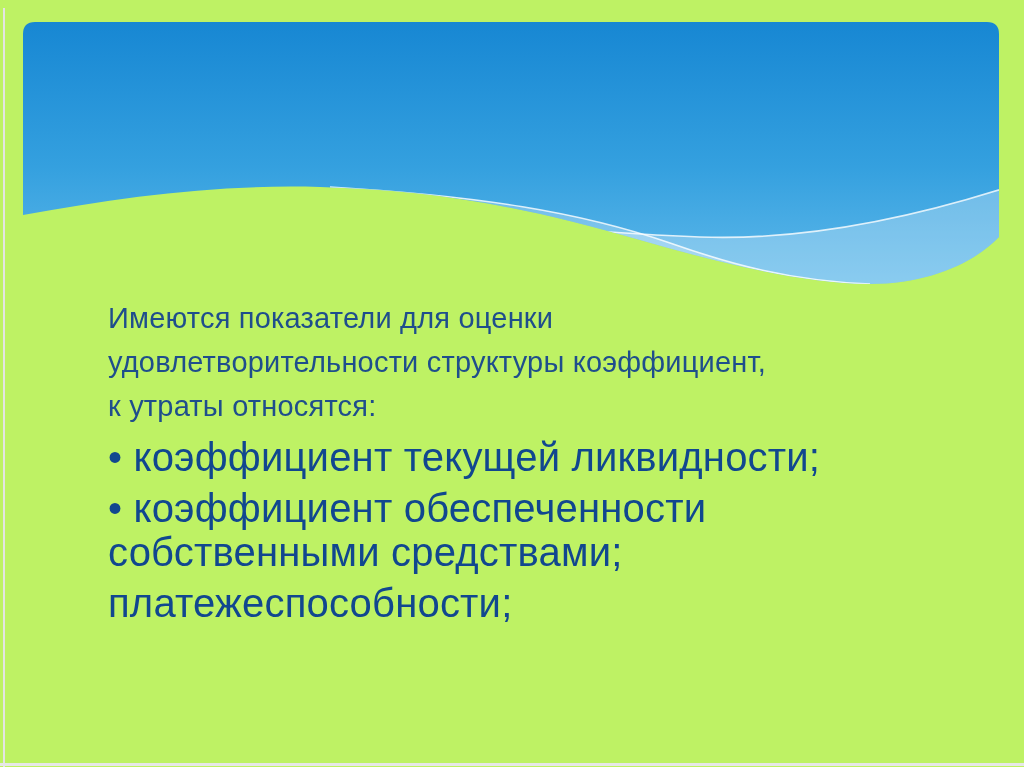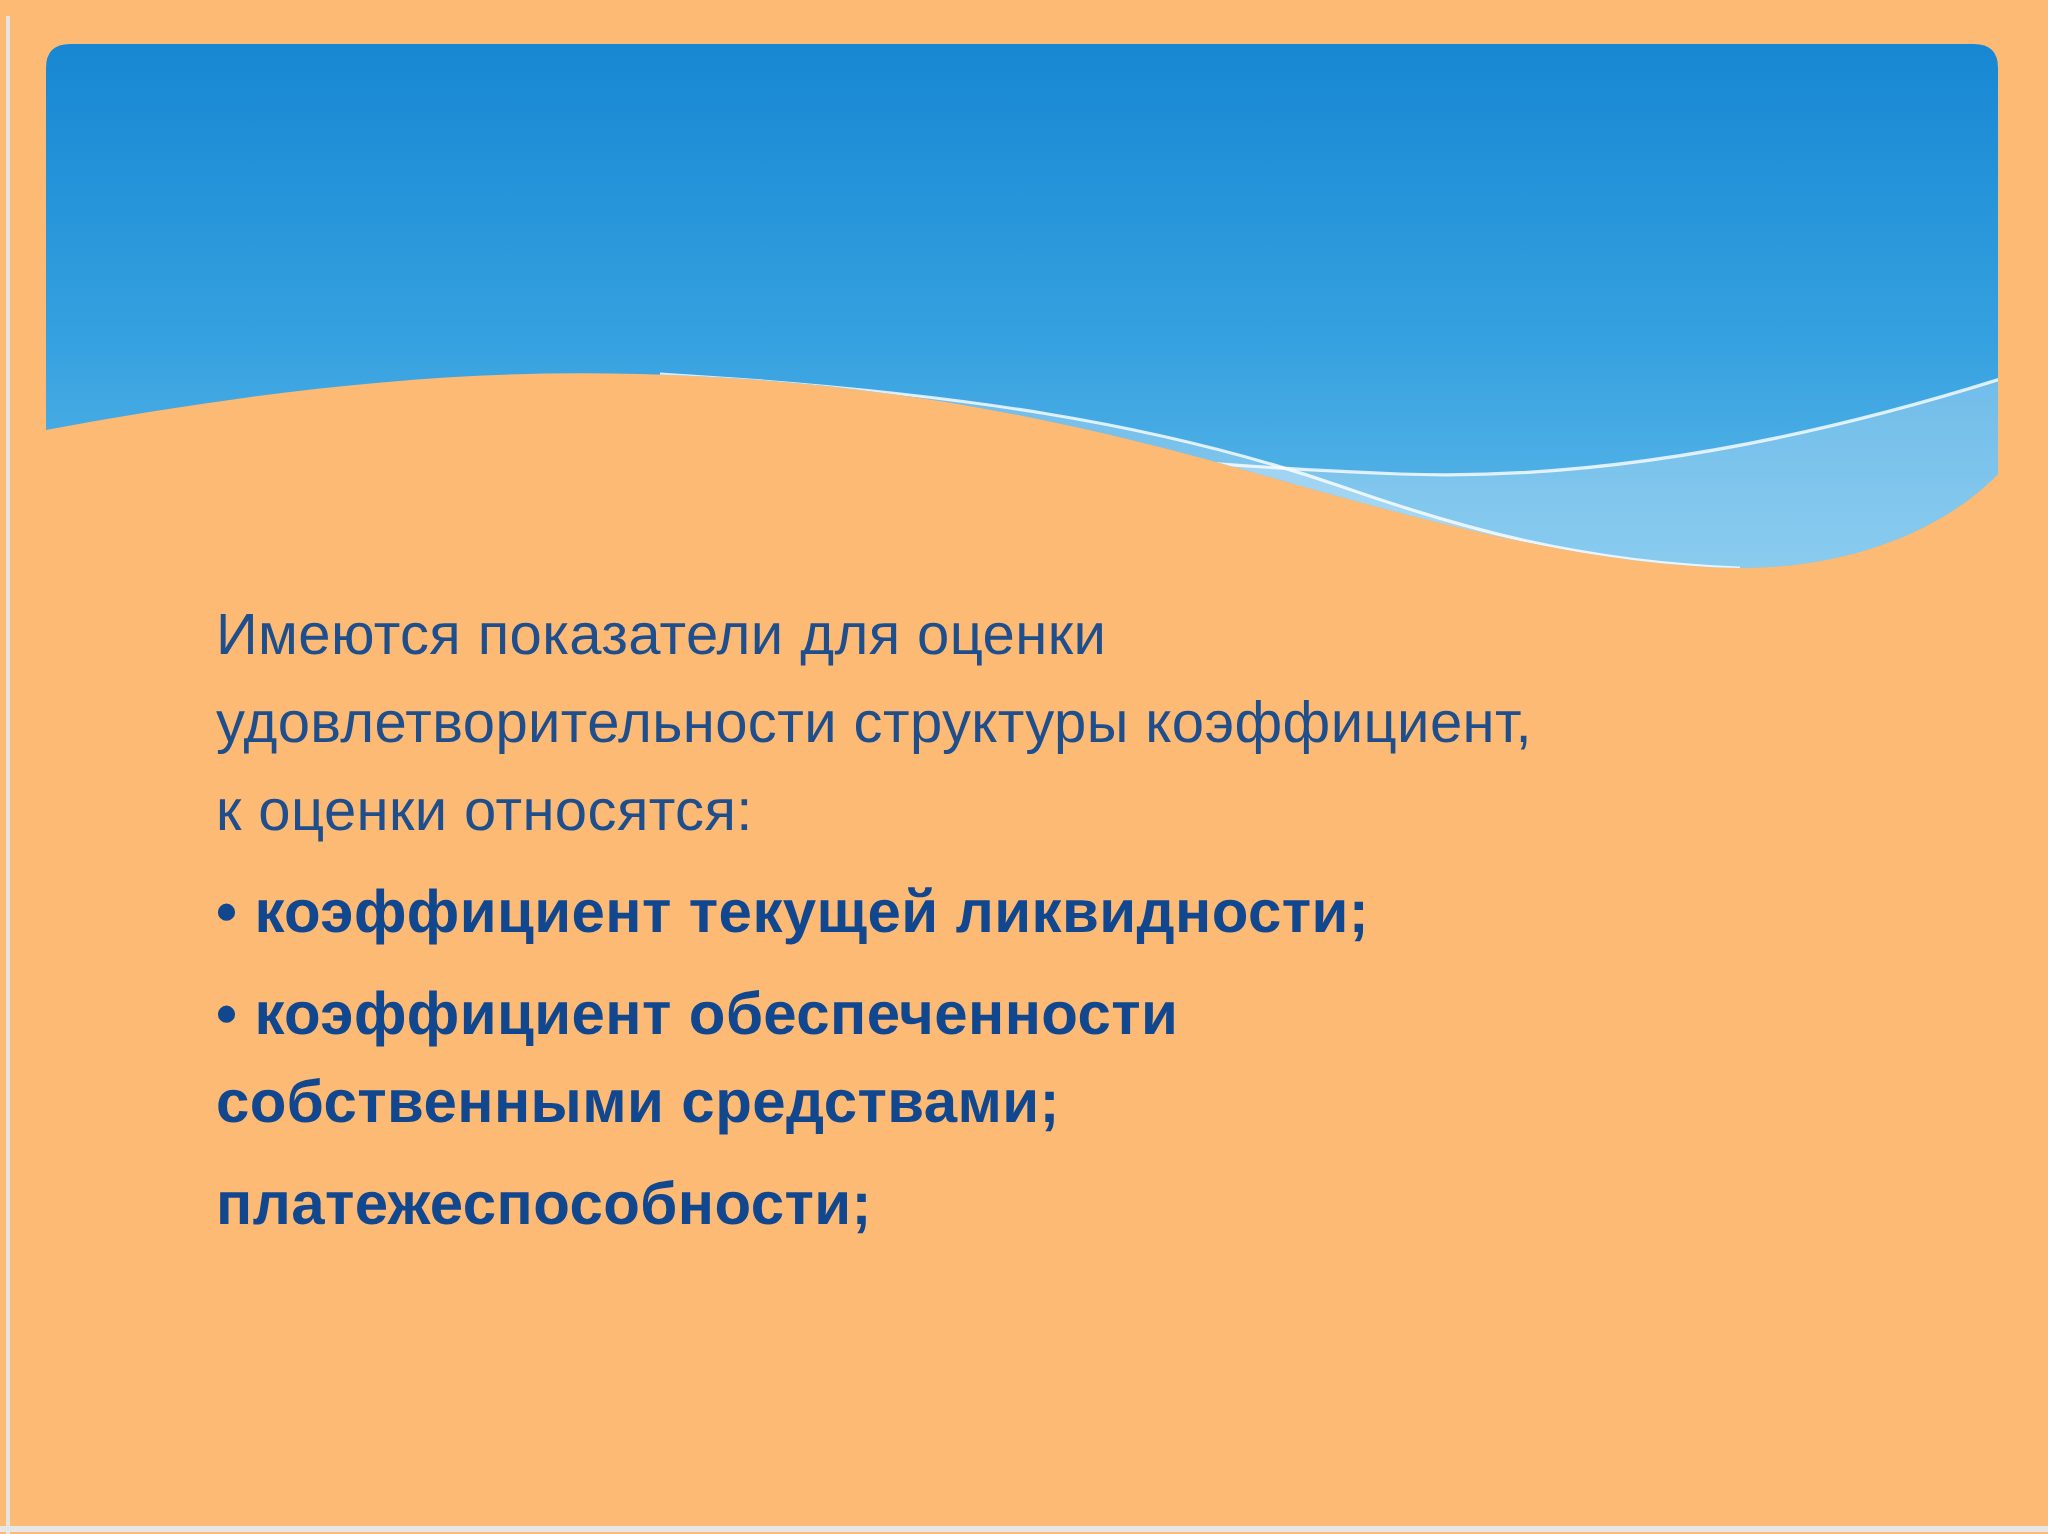--- a/index.html
+++ b/index.html
@@ -4,21 +4,21 @@
 <style>
   html, body {
     margin: 0;
     padding: 0;
     background: #ffffff;
   }
   .slide {
     position: relative;
     width: 1024px;
     height: 767px;
-    background: #fdba74;
+    background: #bef264;
     overflow: hidden;
     font-family: "Liberation Sans", "DejaVu Sans", sans-serif;
   }
   .header-wave {
     position: absolute;
     top: 0;
     left: 0;
     width: 1024px;
     height: 300px;
     display: block;
@@ -34,23 +34,23 @@
     line-height: 44px;
     font-weight: 400;
     letter-spacing: 0.2px;
     color: var(--intro-color, #1F4E8C);
     white-space: nowrap;
   }
   .bullet {
     margin-top: 7px;
   }
   .bullet-line {
-    font-size: 30px;
+    font-size: 40px;
     line-height: 44px;
-    font-weight: 700;
+    font-weight: 400;
     letter-spacing: 0.2px;
     color: var(--bullet-color, #11478F);
     white-space: nowrap;
   }
   .edge-left {
     position: absolute;
     left: 3px;
     top: 8px;
     width: 2px;
     height: 759px;
@@ -94,21 +94,21 @@
 
       <path d="M 330,187 C 480,196 580,212 670,243 C 730,264 790,281 870,284" fill="none" stroke="#FFFFFF" stroke-opacity="0.8" stroke-width="1.6"></path>
     </g>
   </svg>
 
   <div class="content">
 
     <div class="intro">
       <div class="intro-line">Имеются показатели для оценки</div>
       <div class="intro-line">удовлетворительности структуры коэффициент,</div>
-      <div class="intro-line">к оценки относятся:</div>
+      <div class="intro-line">к утраты относятся:</div>
     </div>
 
     <div class="bullet">
       <div class="bullet-line">• коэффициент текущей ликвидности;</div>
     </div>
 
     <div class="bullet">
       <div class="bullet-line">• коэффициент обеспеченности</div>
       <div class="bullet-line">собственными средствами;</div>
     </div>

